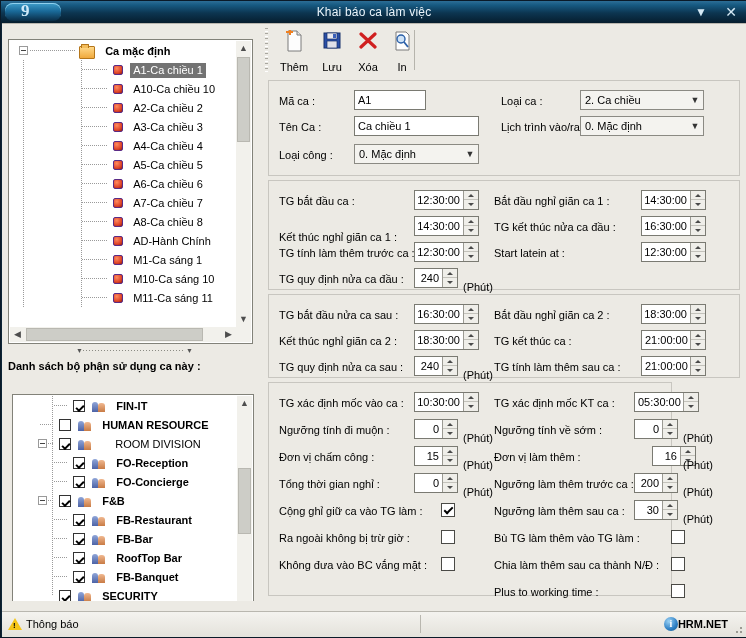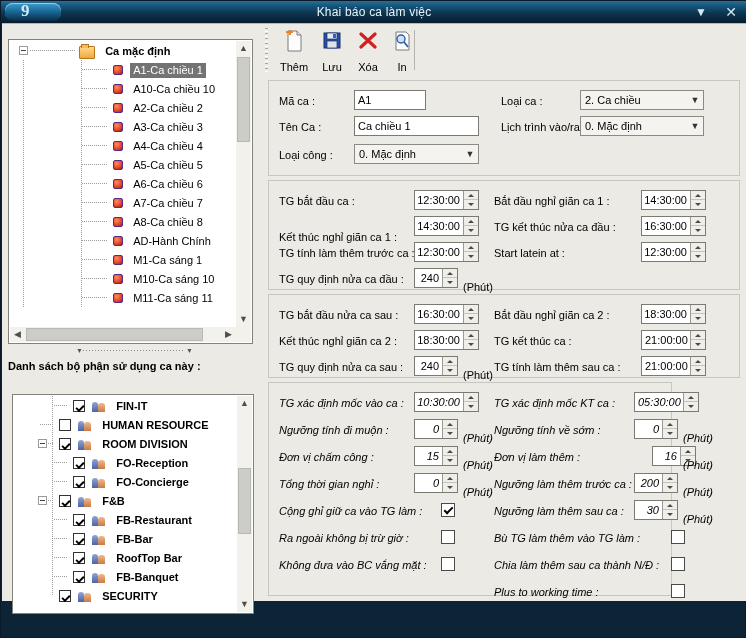--- a/index.html
+++ b/index.html
@@ -418,21 +418,21 @@
             <span class="chk"></span>
             <span class="ico-people"></span>
             <span class="tlabel" style="font-weight:bold;">HUMAN RESOURCE</span>
           </div>
           <div class="tnode">
             <div class="expander" style="left:24px;top:5px;"></div>
             <div class="dots-h" style="left:34px;width:6px;"></div>
             <span style="display:inline-block;width:42px;"></span>
             <span class="chk on"></span>
             <span class="ico-people"></span>
-            <span class="tlabel" style="font-weight:bold;">ROOM DIVISION</span>
+            <span class="tlabel" style="font-weight:normal;margin-left:13px;">ROOM DIVISION</span>
           </div>
           <div class="tnode">
             <div class="dots-h" style="left:40px;width:14px;"></div>
             <span style="display:inline-block;width:56px;"></span>
             <span class="chk on"></span>
             <span class="ico-people"></span>
             <span class="tlabel" style="font-weight:bold;">FO-Reception</span>
           </div>
           <div class="tnode">
             <div class="dots-h" style="left:40px;width:14px;"></div>
@@ -661,21 +661,21 @@
         <div class="unit" style="left:194px;top:66px;">(Phút)</div>
         <div class="lab" style="left:225px;top:66px;">TG tính làm thêm sau ca :</div>
         <div class="spin" style="left:372px;top:61px;width:65px;">
           <div class="sv lft">21:00:00</div>
           <div class="sbt">
               <div class="mid"></div>
             </div>
         </div>
       </div>
 
-      <div class="group" style="left:8px;top:358px;width:404px;height:214px;font-style:italic;">
+      <div class="group" style="left:8px;top:358px;width:404px;height:214px;">
 
         <div class="lab" style="left:10px;top:14px;">TG xác định mốc vào ca :</div>
         <div class="spin" style="left:145px;top:9px;width:65px;">
           <div class="sv">10:30:00</div>
           <div class="sbt">
               <div class="mid"></div>
             </div>
         </div>
         <div class="lab" style="left:225px;top:14px;">TG xác định mốc KT ca :</div>
         <div class="spin" style="left:365px;top:9px;width:65px;">
@@ -756,13 +756,23 @@
         <div class="cbx" style="left:172px;top:174px;"></div>
         <div class="lab" style="left:225px;top:176px;">Chia làm thêm sau ca thành N/Đ :</div>
         <div class="cbx" style="left:402px;top:174px;"></div>
 
         <div class="lab" style="left:225px;top:203px;">Plus to working time :</div>
         <div class="cbx" style="left:402px;top:201px;"></div>
       </div>
     </div>
   </div>
 
+  <div class="statusbar">
+    <div class="sbar">
+      <div class="warn-ico"></div>
+      <div class="sb-cell" style="left:24px;">Thông báo</div>
+      <div class="sb-div" style="left:418px;"></div>
+      <div class="info-ico" style="right:68px;top:5px;">i</div>
+      <div class="sb-cell" style="right:18px;font-weight:bold;">HRM.NET</div>
+      <div class="grip-dots"></div>
+    </div>
+  </div>
 </div>
 
 </body></html>

